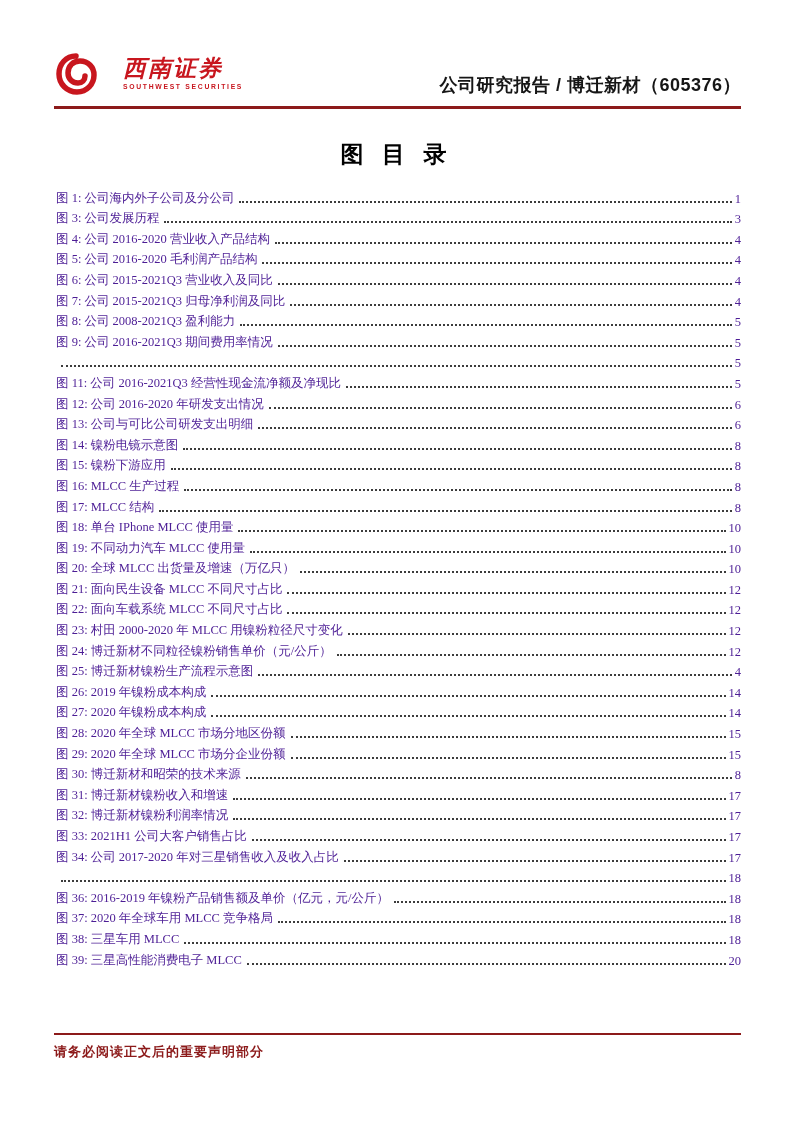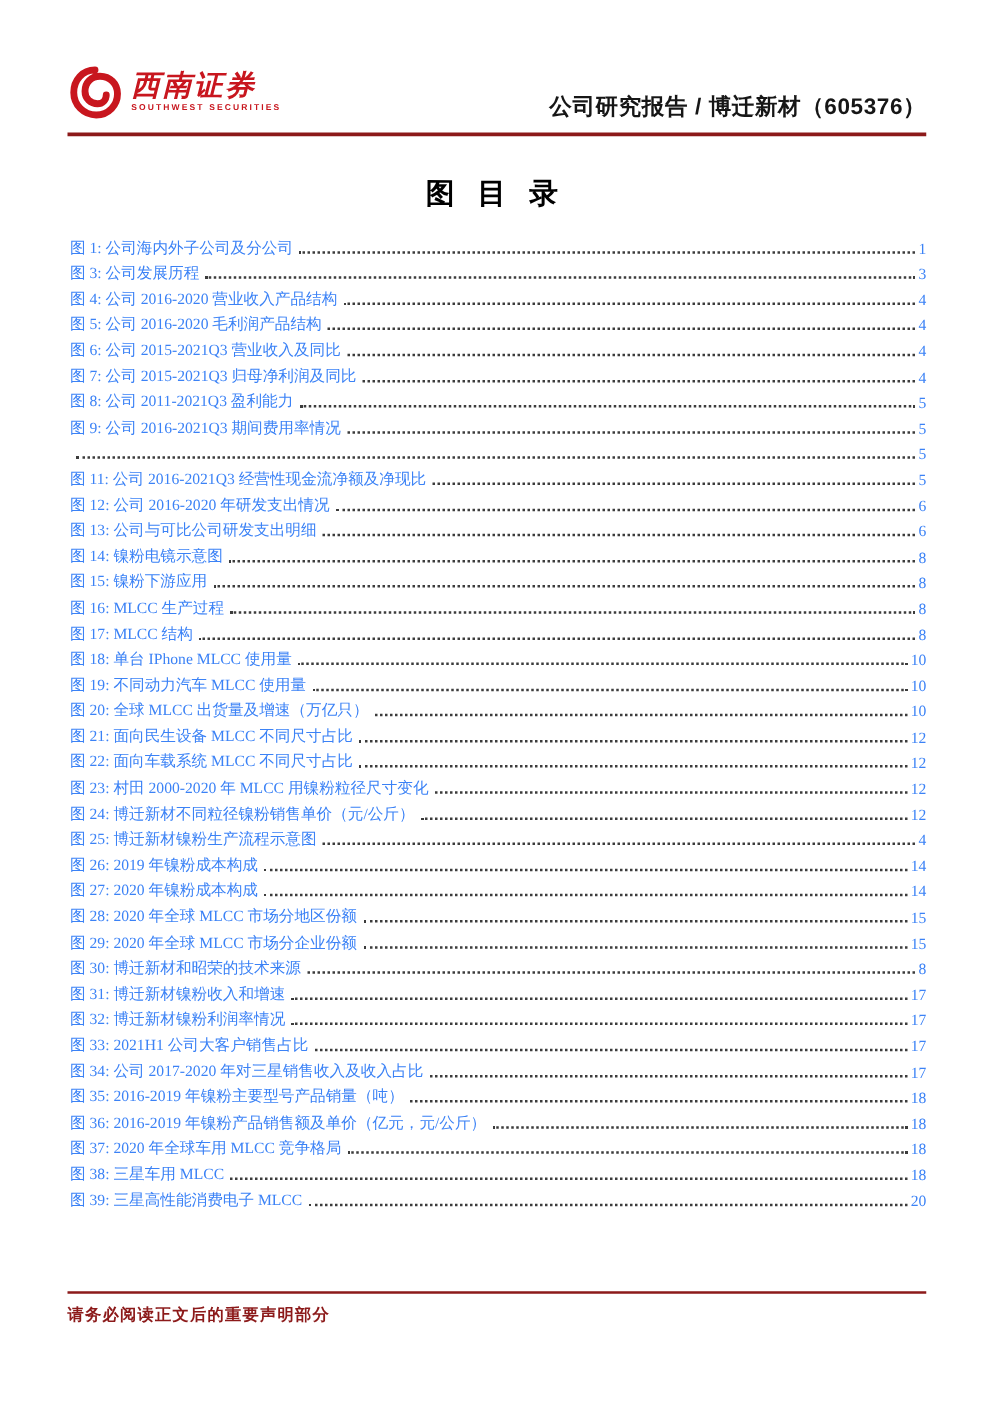--- a/index.html
+++ b/index.html
@@ -10,21 +10,21 @@
   html,body{margin:0;padding:0;}
   body{
     width:793px;height:1122px;position:relative;background:#ffffff;
     font-family:"Liberation Serif", serif;color:var(--ink);overflow:hidden;
   }
   .header{
     position:absolute;left:54px;right:52px;top:42px;height:64px;
     border-bottom:3px solid var(--accent);
     display:flex;justify-content:space-between;
   }
-  .logo{display:flex;align-items:center;gap:7px;}
+  .logo{display:flex;align-items:center;gap:25px;}
   .logo svg{display:block;}
   .brand{display:flex;flex-direction:column;line-height:1;}
   .brand-cn{
     font-size:23px;font-weight:bold;font-style:italic;color:var(--logo-red);
     letter-spacing:2px;font-family:"Liberation Serif", serif;
   }
   .brand-en{
     font-size:6.8px;color:var(--logo-red);letter-spacing:1.7px;margin-top:4px;
     font-family:"Liberation Sans", sans-serif;font-weight:bold;
   }
@@ -34,21 +34,21 @@
     font-size:18px;color:#161616;letter-spacing:0.5px;
   }
   .page-title{
     position:absolute;top:139px;left:0;right:0;text-align:center;
     font-size:23px;font-weight:bold;letter-spacing:6px;
     font-family:"Liberation Sans", sans-serif;color:#000;
   }
   .toc{position:absolute;left:56px;right:52px;top:186px;}
   .toc-row{
     display:flex;align-items:flex-end;height:20.6px;
-    font-size:12.5px;color:#3b82f6;
+    font-size:12.5px;color:#4c1d95;
   }
   .toc-label{white-space:nowrap;}
   .toc-dots{flex:1;border-bottom:2px dotted #3c3c3c;margin:0 3px 4px 5px;min-width:12px;}
   .toc-page{white-space:nowrap;}
   .footer{
     position:absolute;left:54px;right:52px;top:1033px;
     border-top:2px solid var(--accent);padding-top:8px;
   }
   .footer-text{
     color:var(--accent);font-weight:bold;font-size:13px;letter-spacing:1px;
@@ -100,21 +100,21 @@
       <span class="toc-label">图 6: 公司 2015-2021Q3 营业收入及同比</span>
       <span class="toc-dots"></span>
       <span class="toc-page">4</span>
     </div>
     <div class="toc-row">
       <span class="toc-label">图 7: 公司 2015-2021Q3 归母净利润及同比</span>
       <span class="toc-dots"></span>
       <span class="toc-page">4</span>
     </div>
     <div class="toc-row">
-      <span class="toc-label">图 8: 公司 2011-2021Q3 盈利能力</span>
+      <span class="toc-label">图 8: 公司 2008-2021Q3 盈利能力</span>
       <span class="toc-dots"></span>
       <span class="toc-page">5</span>
     </div>
     <div class="toc-row">
       <span class="toc-label">图 9: 公司 2016-2021Q3 期间费用率情况</span>
       <span class="toc-dots"></span>
       <span class="toc-page">5</span>
     </div>
     <div class="toc-row">
       <span class="toc-dots"></span>
@@ -234,21 +234,20 @@
       <span class="toc-label">图 33: 2021H1 公司大客户销售占比</span>
       <span class="toc-dots"></span>
       <span class="toc-page">17</span>
     </div>
     <div class="toc-row">
       <span class="toc-label">图 34: 公司 2017-2020 年对三星销售收入及收入占比</span>
       <span class="toc-dots"></span>
       <span class="toc-page">17</span>
     </div>
     <div class="toc-row">
-      <span class="toc-label">图 35: 2016-2019 年镍粉主要型号产品销量（吨）</span>
       <span class="toc-dots"></span>
       <span class="toc-page">18</span>
     </div>
     <div class="toc-row">
       <span class="toc-label">图 36: 2016-2019 年镍粉产品销售额及单价（亿元，元/公斤）</span>
       <span class="toc-dots"></span>
       <span class="toc-page">18</span>
     </div>
     <div class="toc-row">
       <span class="toc-label">图 37: 2020 年全球车用 MLCC 竞争格局</span>

